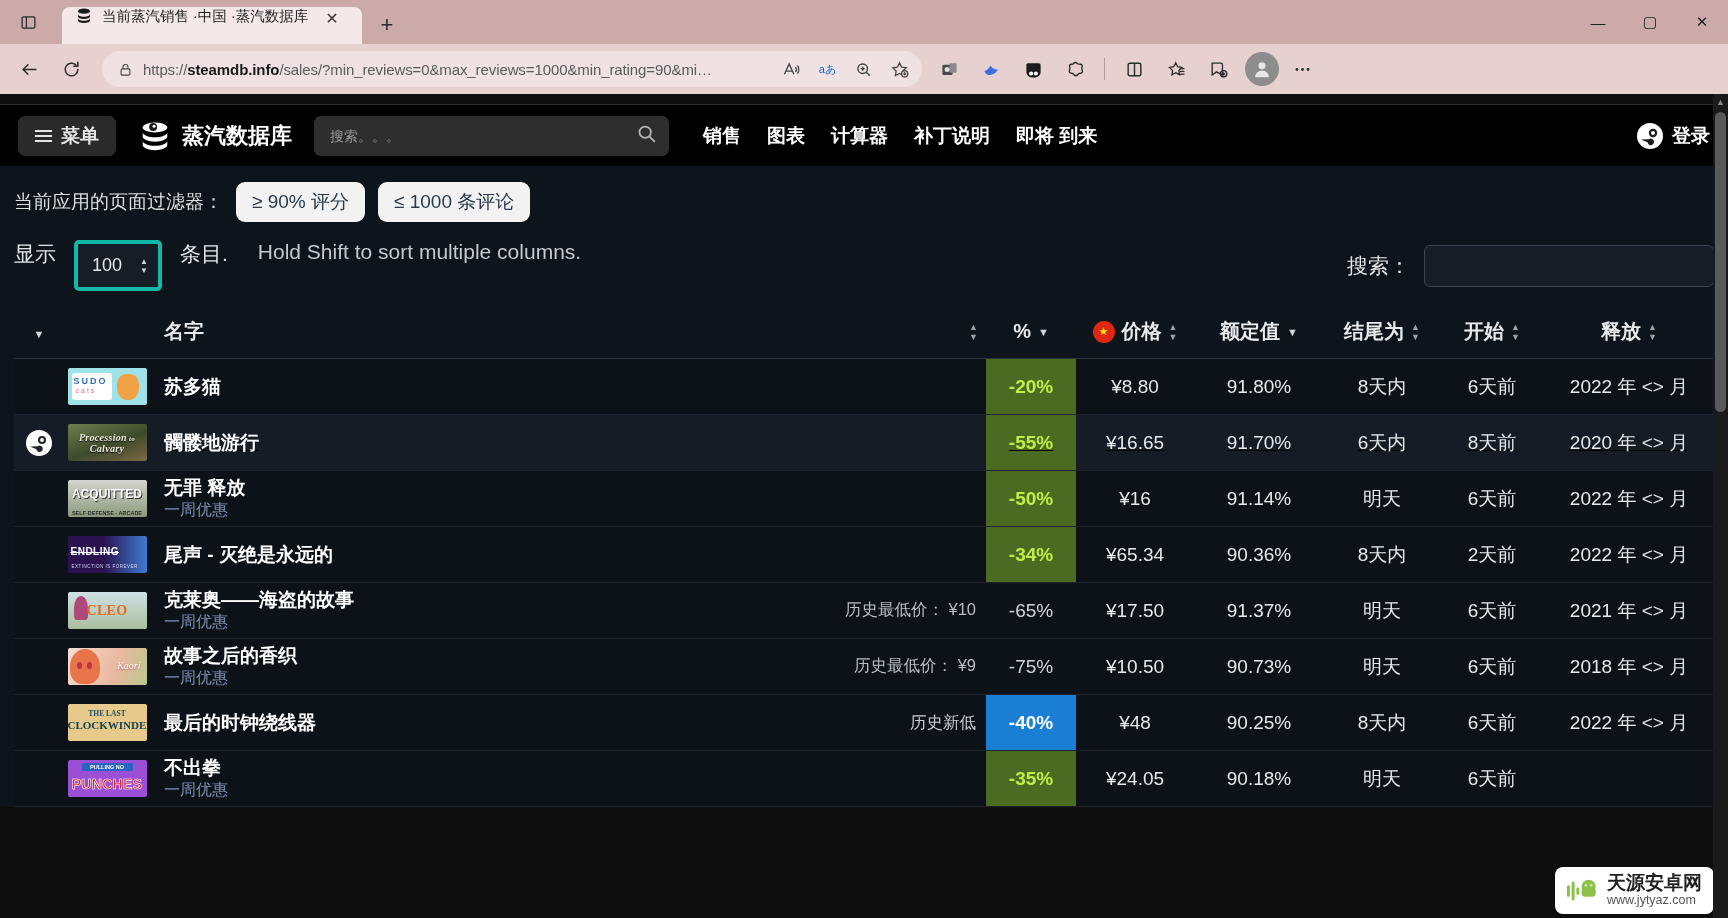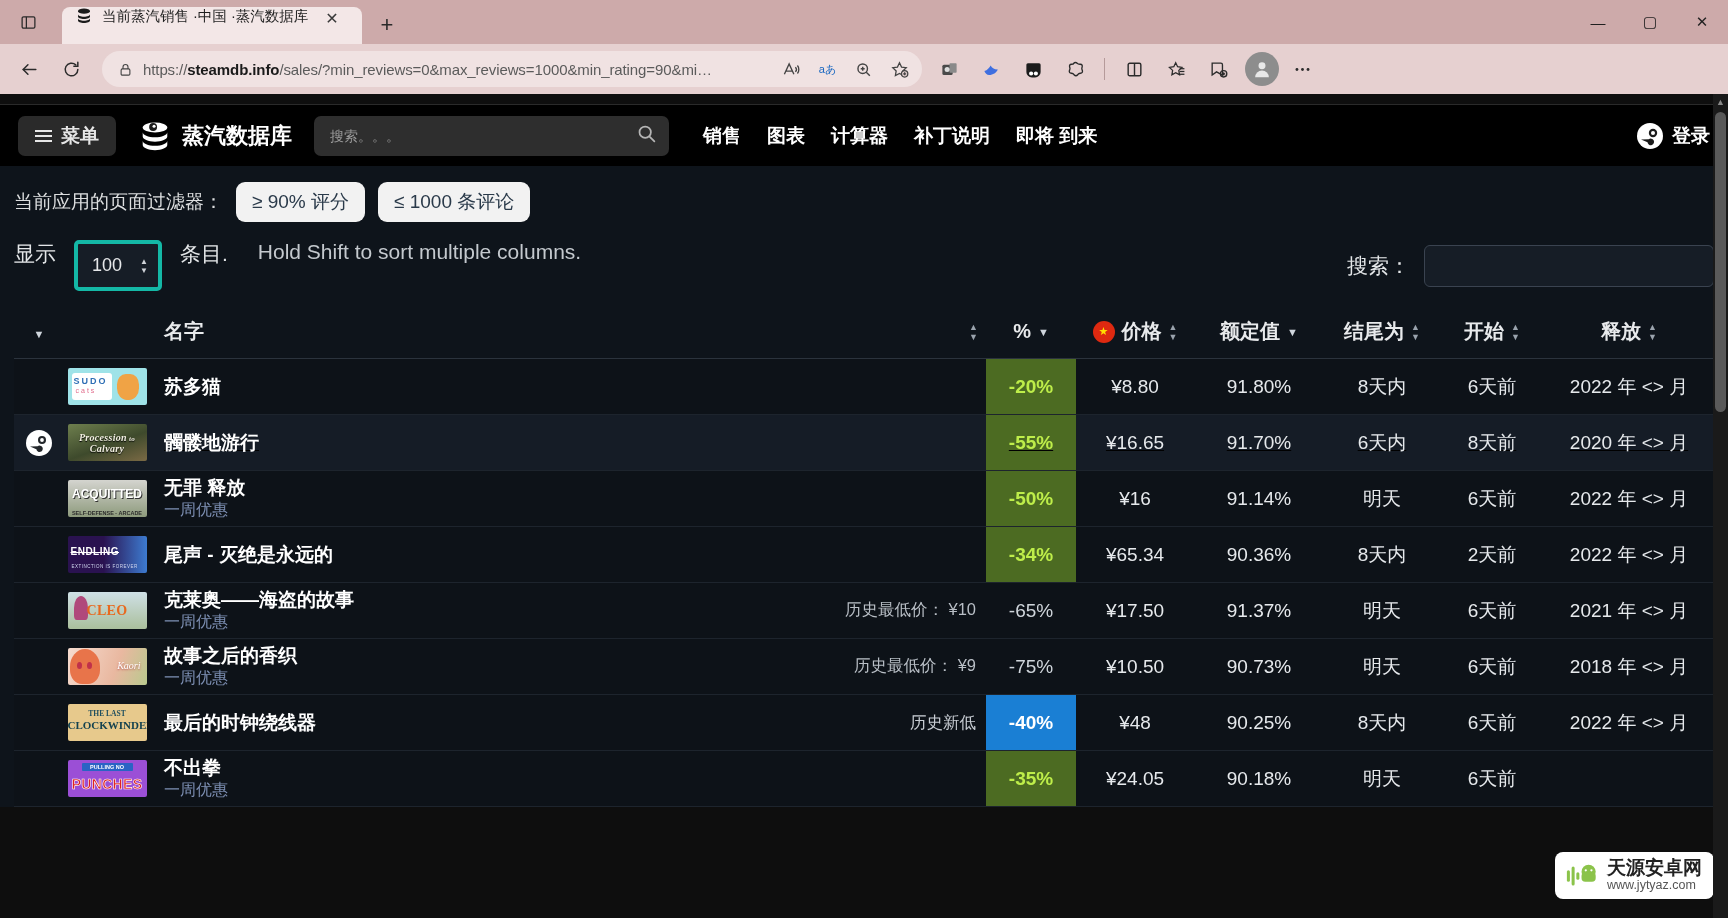--- a/index.html
+++ b/index.html
@@ -281,21 +281,21 @@
     height: 16px; display:flex; align-items:center; justify-content:center;
     color:#8a8a8a; font-size: 9px;
   }
   .sb-thumb {
     position:absolute; left: 2px; right: 2px; top: 18px; height: 300px;
     background: #5a5a5a; border-radius: 6px;
   }
 
   
   .watermark {
-    position: absolute; right: 14px; bottom: 19px;
+    position: absolute; right: 14px; bottom: 4px;
     background: #ffffff;
     border-radius: 8px;
     display: flex; align-items: center; gap: 8px;
     padding: 6px 12px 6px 10px;
   }
   .wm-logo { width: 34px; height: 34px; flex:0 0 34px; }
   .wm-text .t1 { color: #222; font-size: 19px; font-weight: 700; line-height: 1.05; }
   .wm-text .t2 { color: #555; font-size: 12.5px; line-height: 1.2; }
 
   

